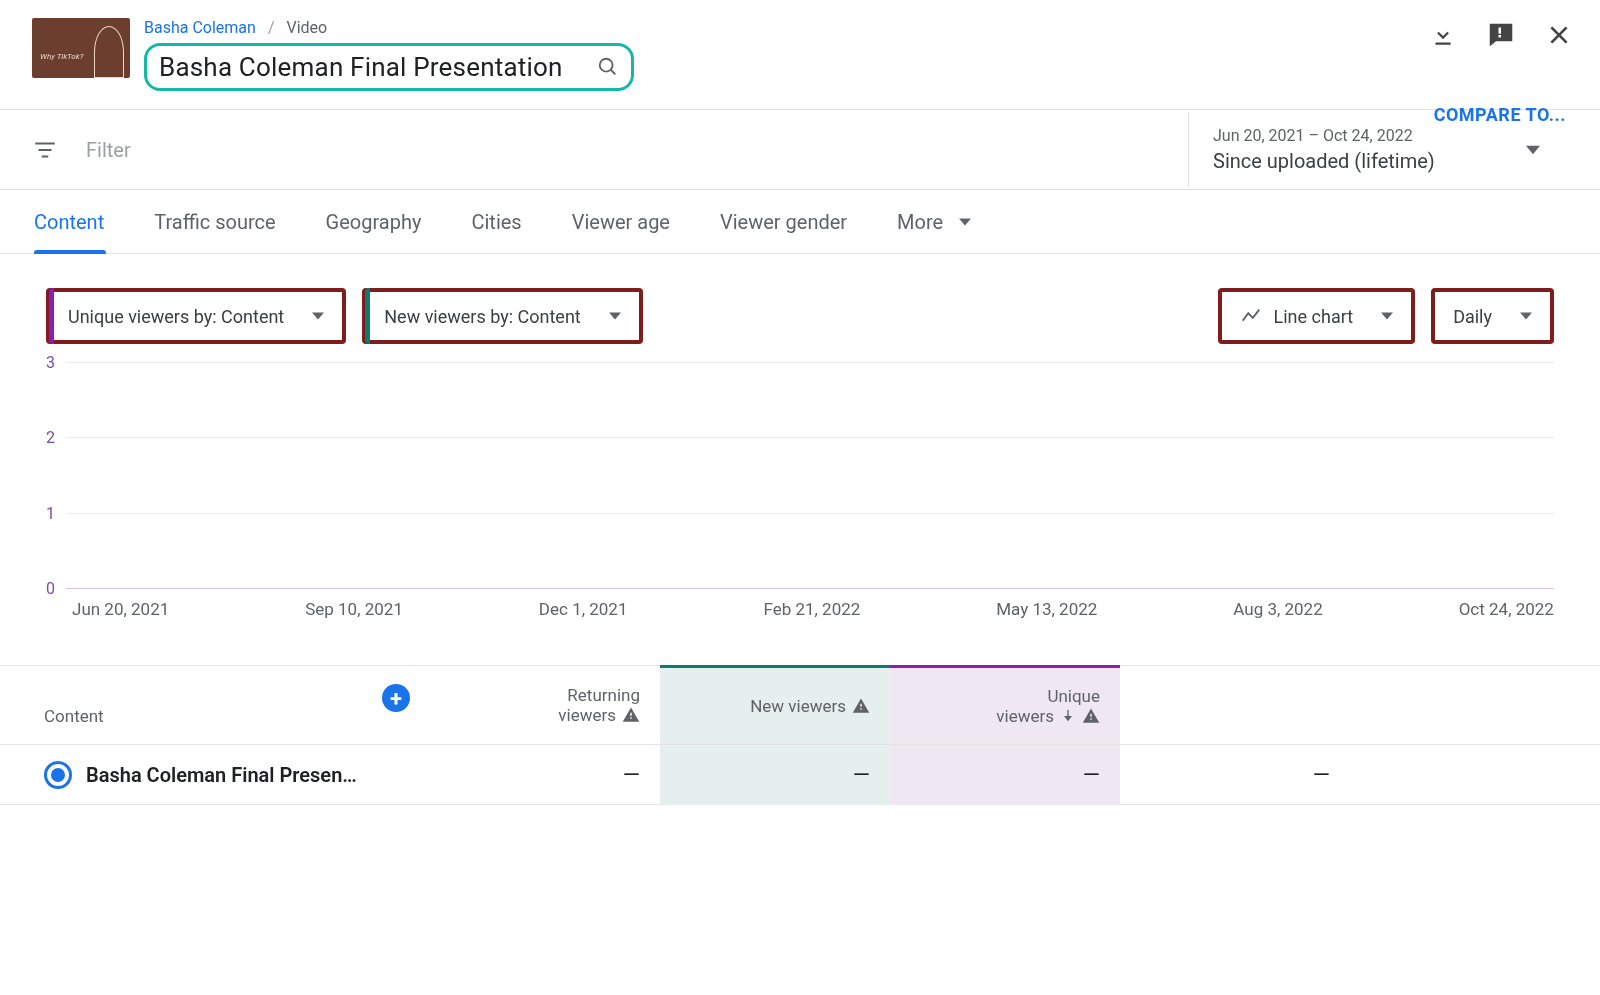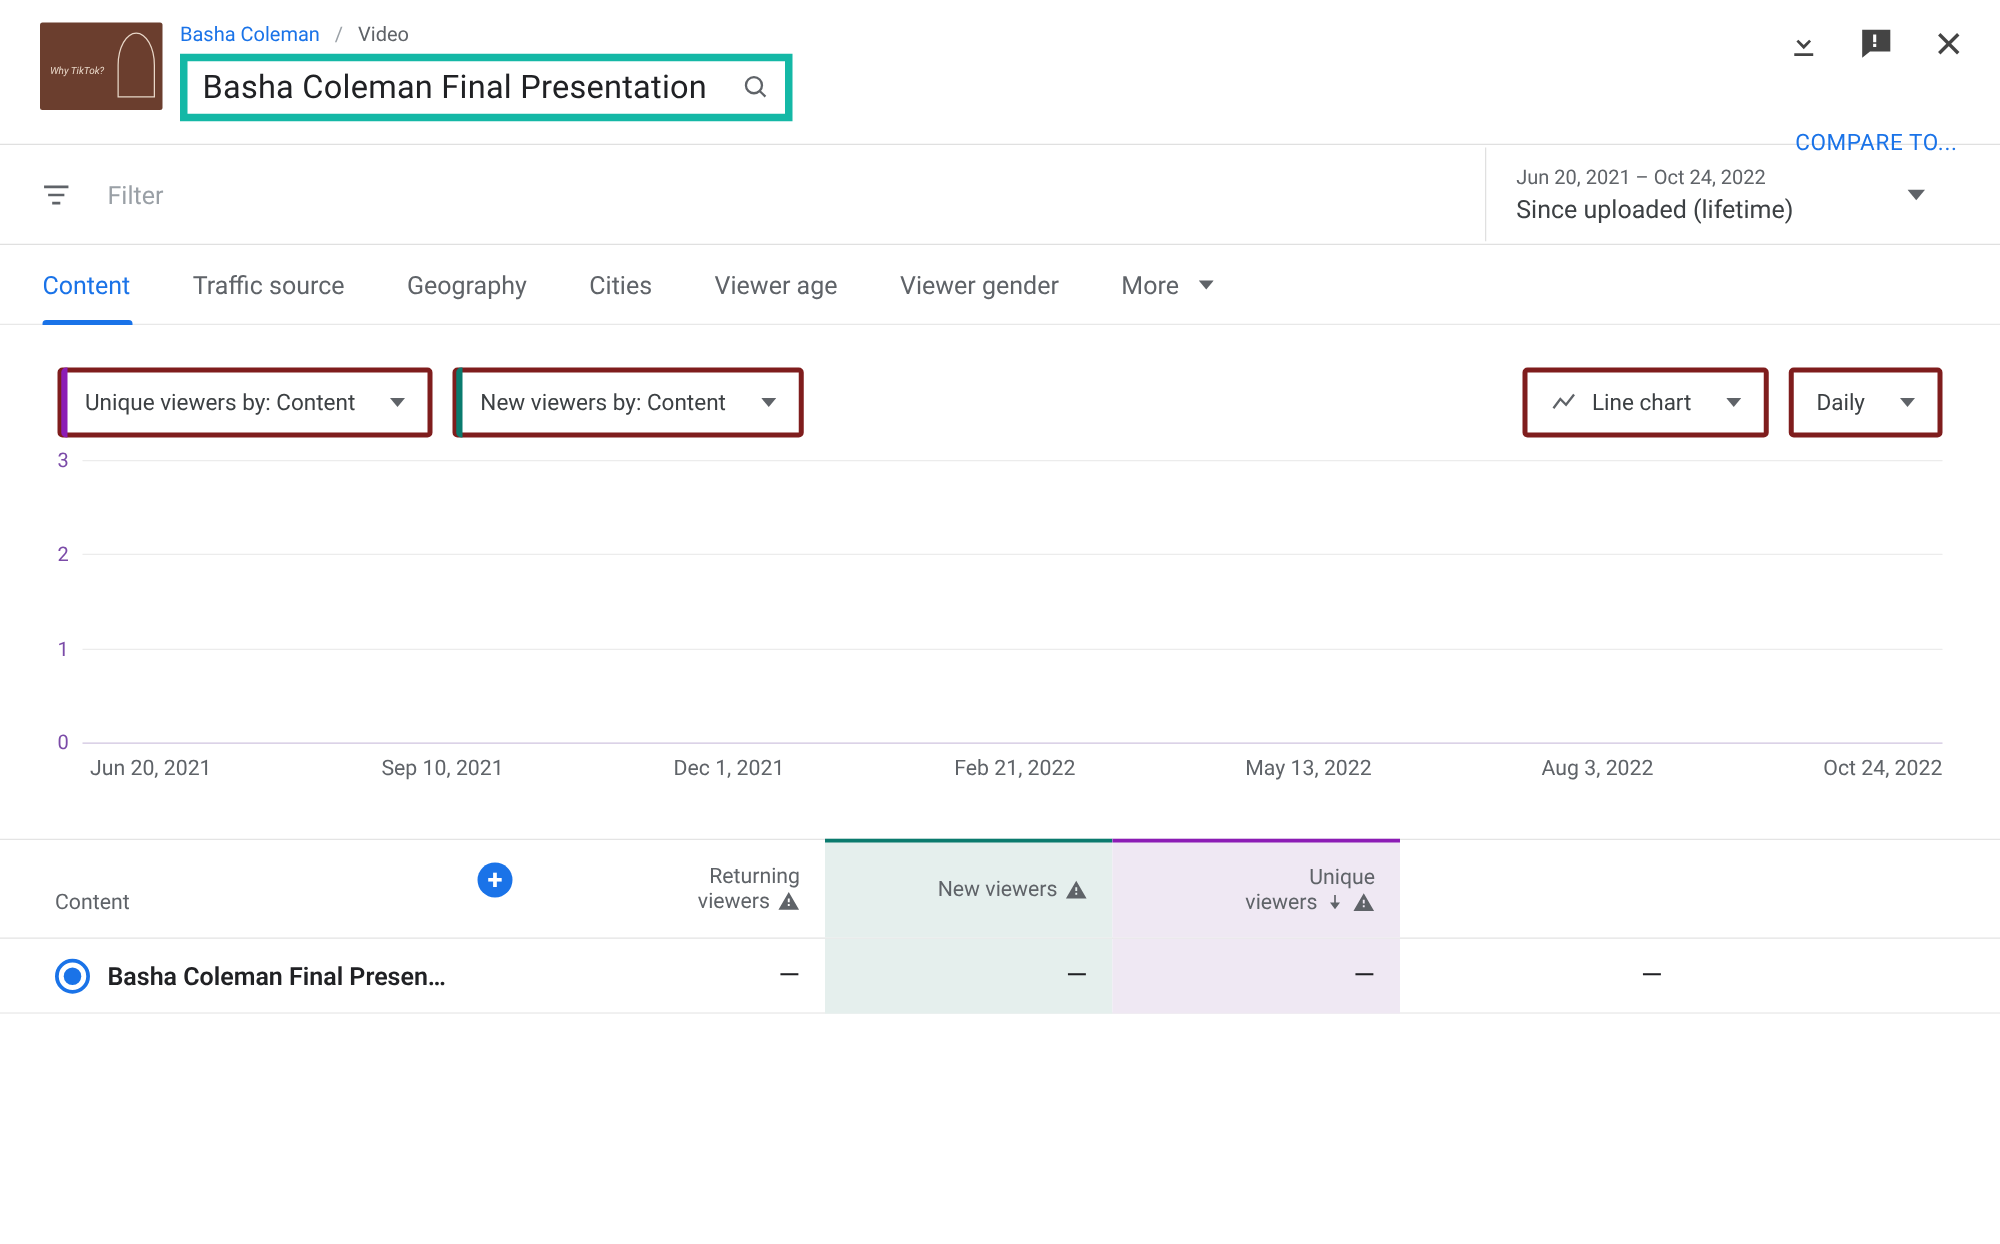--- a/index.html
+++ b/index.html
@@ -1,30 +1,30 @@
 <!DOCTYPE html>
 <html><head>
 <meta charset="utf-8">
 <style>
 *{box-sizing:border-box;margin:0;padding:0;font-family:Roboto,Arial,sans-serif}
 body{background:#fff;color:#3c4043;width:1600px}
 .topbar{display:flex;align-items:flex-start;padding:18px 28px 18px 32px;border-bottom:1px solid #e0e0e0}
-.thumb{width:98px;height:70px;background:#6b3e2e;border-radius:2px;margin-right:14px;position:relative;flex-shrink:0}
+.thumb{width:98px;height:60px;background:#6b3e2e;border-radius:2px;margin-right:14px;position:relative;flex-shrink:0}
 .thumb::after{content:"";position:absolute;right:6px;top:8px;width:28px;height:50px;border:1px solid #e8d7c8;border-radius:50% 50% 0 0}
 .thumb-txt{position:absolute;left:8px;top:34px;color:#e8d7c8;font-size:8px;font-style:italic}
 .title-area{flex:1}
 .crumbs{font-size:16px;color:#5f6368;margin-bottom:6px}
 .crumbs a{color:#1a73e8;text-decoration:none}
 .crumbs .sep{margin:0 8px;color:#9aa0a6}
-.searchbox{display:flex;align-items:center;border:6px solid #14b8a6;border-radius:0;padding:6px 12px;width:fit-content;min-width:490px}
+.searchbox{display:flex;align-items:center;border:3px solid #14b8a6;border-radius:16px;padding:6px 12px;width:fit-content;min-width:490px}
 .searchbox .title{font-size:26px;color:#202124;flex:1;letter-spacing:.2px}
 .searchbox svg{margin-left:10px}
 .top-icons{display:flex;gap:30px;margin-left:auto;align-items:center;padding-top:2px}
 .top-icons .icon{color:#444;cursor:pointer}
-.compare{color:#1a73e8;font-size:18px;font-weight:400;letter-spacing:.5px;position:absolute;right:34px;top:104px}
+.compare{color:#1a73e8;font-size:18px;font-weight:700;letter-spacing:.5px;position:absolute;right:34px;top:104px}
 .filterbar{display:flex;align-items:center;border-bottom:1px solid #e0e0e0;padding:0 32px;height:80px}
 .filterbar .ficon{color:#5f6368;margin-right:28px}
 .filterbar .flabel{color:#9aa0a6;font-size:20px}
 .daterange{margin-left:auto;border-left:1px solid #e0e0e0;padding:14px 28px 14px 24px;display:flex;align-items:center;width:380px;cursor:pointer}
 .daterange .lines{flex:1}
 .daterange .l1{font-size:16px;color:#5f6368;margin-bottom:4px}
 .daterange .l2{font-size:20px;color:#3c4043}
 .tabs{display:flex;align-items:center;gap:50px;padding:0 34px;height:64px;border-bottom:1px solid #e8e8e8}
 .tab{font-size:20px;color:#5f6368;cursor:pointer;height:100%;display:flex;align-items:center;position:relative}
 .tab.active{color:#1a73e8}

